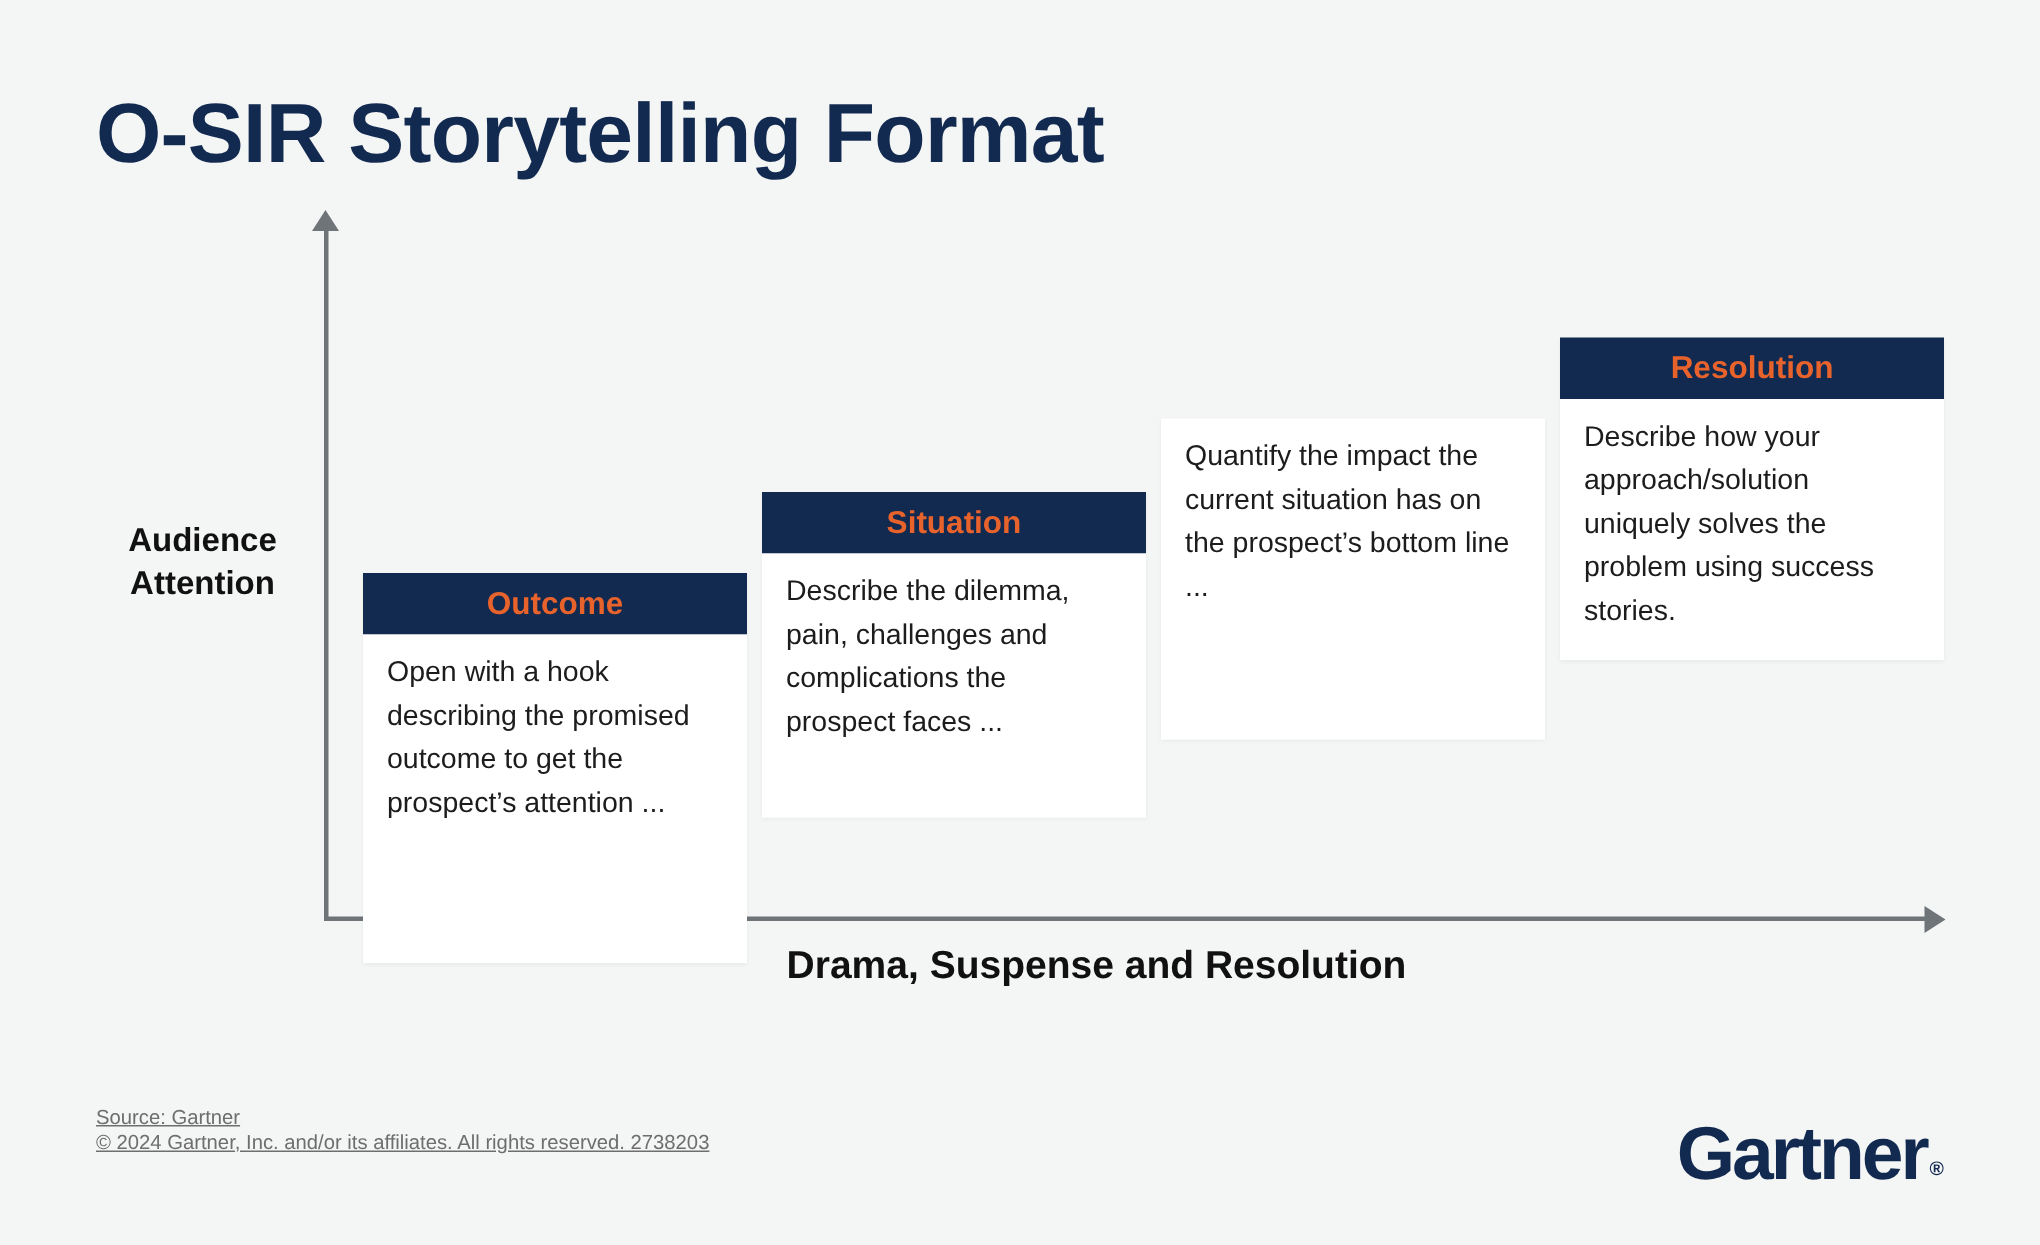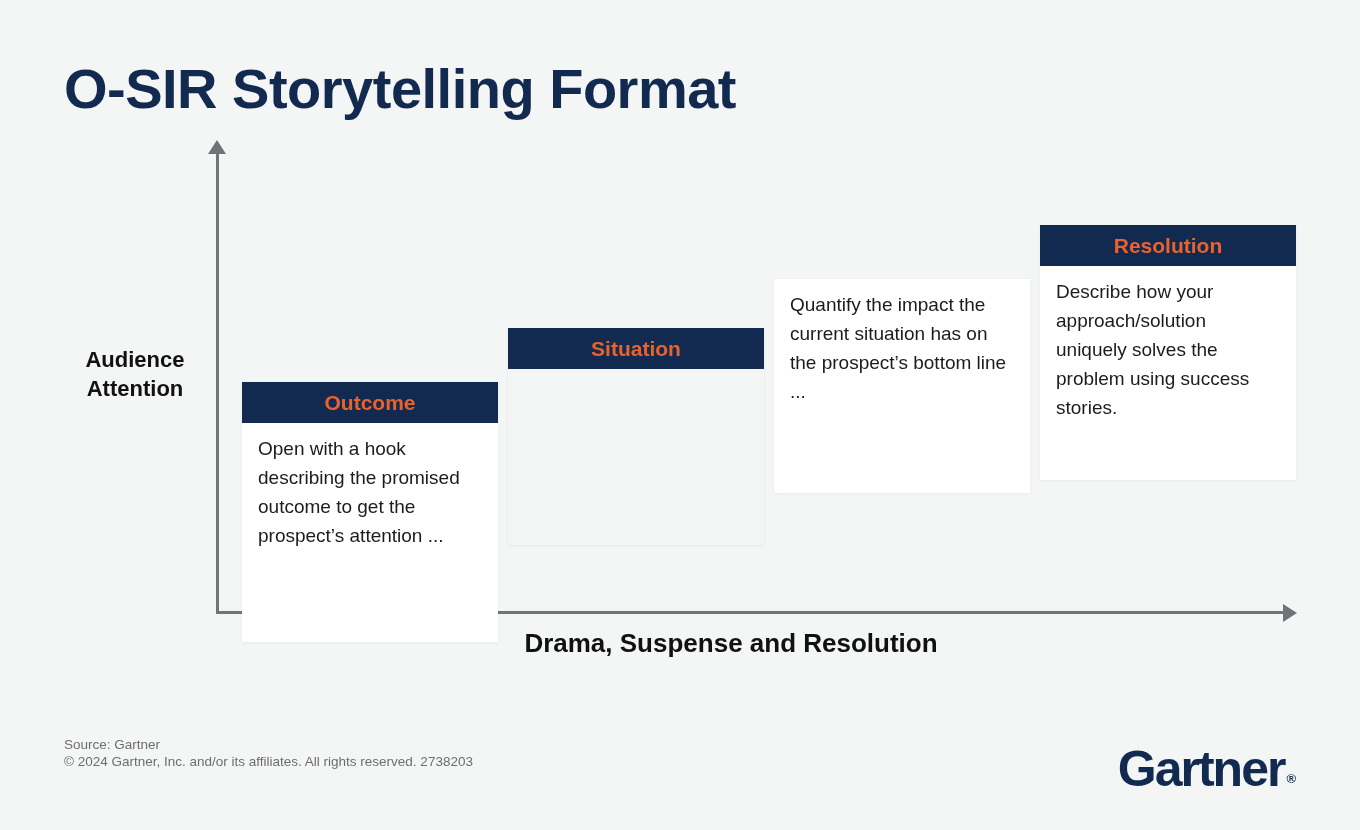--- a/index.html
+++ b/index.html
@@ -71,26 +71,27 @@
   .step-body {
     flex:1;
     background:var(--box_bg, #ffffff);
     padding:11px 16px 10px 16px;
     font-size:19px; line-height:29px;
     color:var(--body_text, #1c1c1c);
   }
   #step-outcome    { left:242px;  top:382px; height:260px; }
   #step-situation  { left:508px;  top:328px; height:217px; }
   #step-impact     { left:774px;  top:279px; height:214px; }
-  #step-resolution { left:1040px; top:225px; height:255px; }
+  #step-resolution { left:1040px; top:225px; height:215px; }
   
   .footer-text {
     position:absolute; left:64px; top:736px;
     font-size:13.5px; line-height:17px;
     color:var(--muted, #6e6e6e);
+    text-decoration:underline;
   }
   .gartner-logo {
     position:absolute; right:64px; top:720px;
     font-size:50px; line-height:1; font-weight:700;
     letter-spacing:-2px;
     color:var(--navy, #132a50);
     margin-top:24px;
   }
   .gartner-logo .reg {
     font-size:13px; letter-spacing:0;
@@ -116,20 +117,21 @@
 
   <div class="x-axis-label">Drama, Suspense and Resolution</div>
 
   <div class="step" id="step-outcome">
     <div class="step-header">Outcome</div>
     <div class="step-body">Open with a hook describing the promised outcome to get the prospect’s attention ...</div>
   </div>
 
   <div class="step" id="step-situation">
     <div class="step-header">Situation</div>
+    <div class="step-body">Describe the dilemma, pain, challenges and complications the prospect faces ...</div>
   </div>
 
   <div class="step" id="step-impact">
     <div class="step-body">Quantify the impact the current situation has on the prospect’s bottom line ...</div>
   </div>
 
   <div class="step" id="step-resolution">
     <div class="step-header">Resolution</div>
     <div class="step-body">Describe how your approach/solution uniquely solves the problem using success stories.</div>
   </div>

